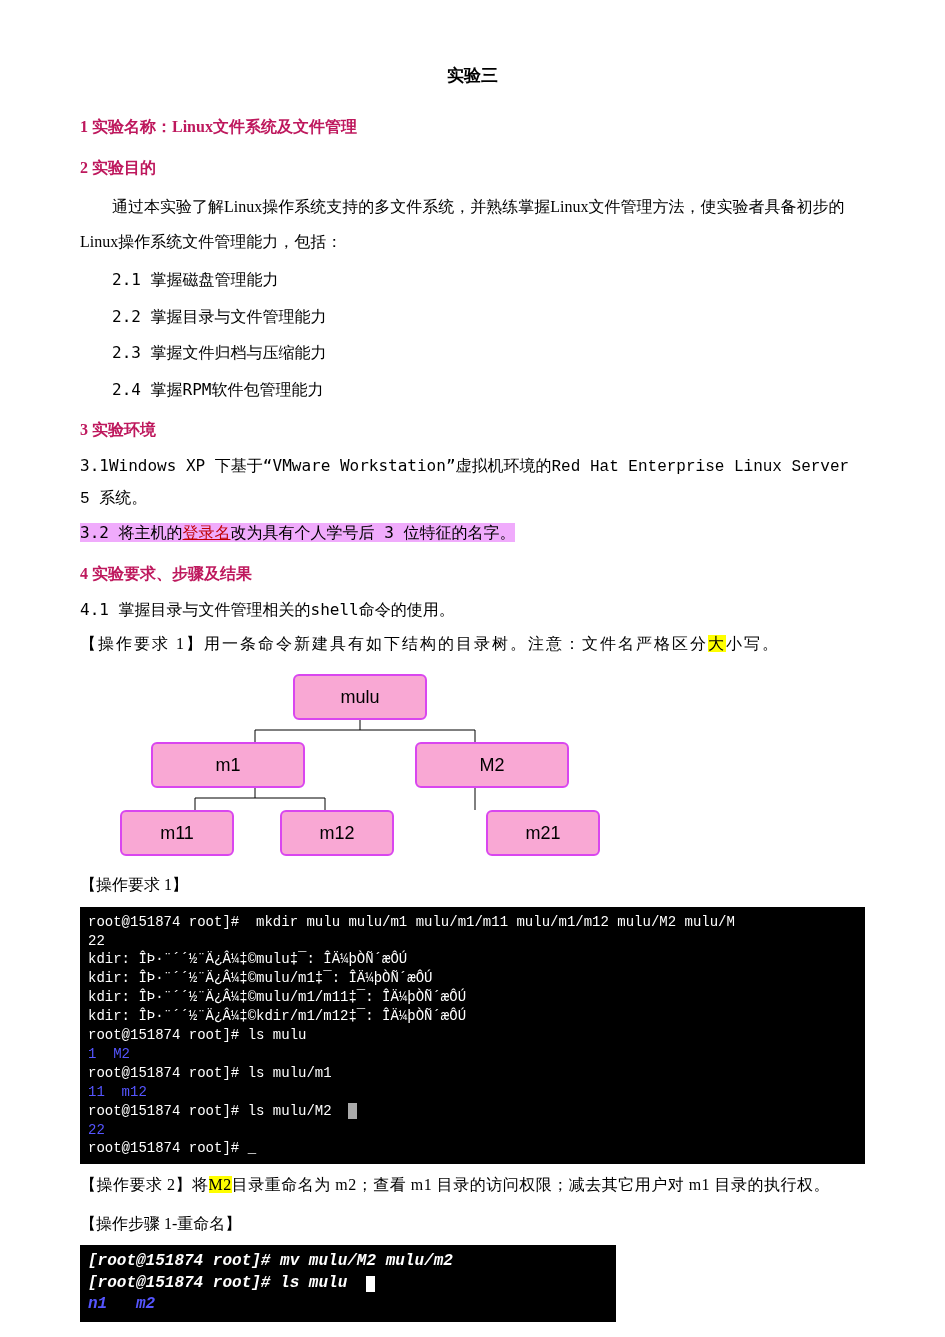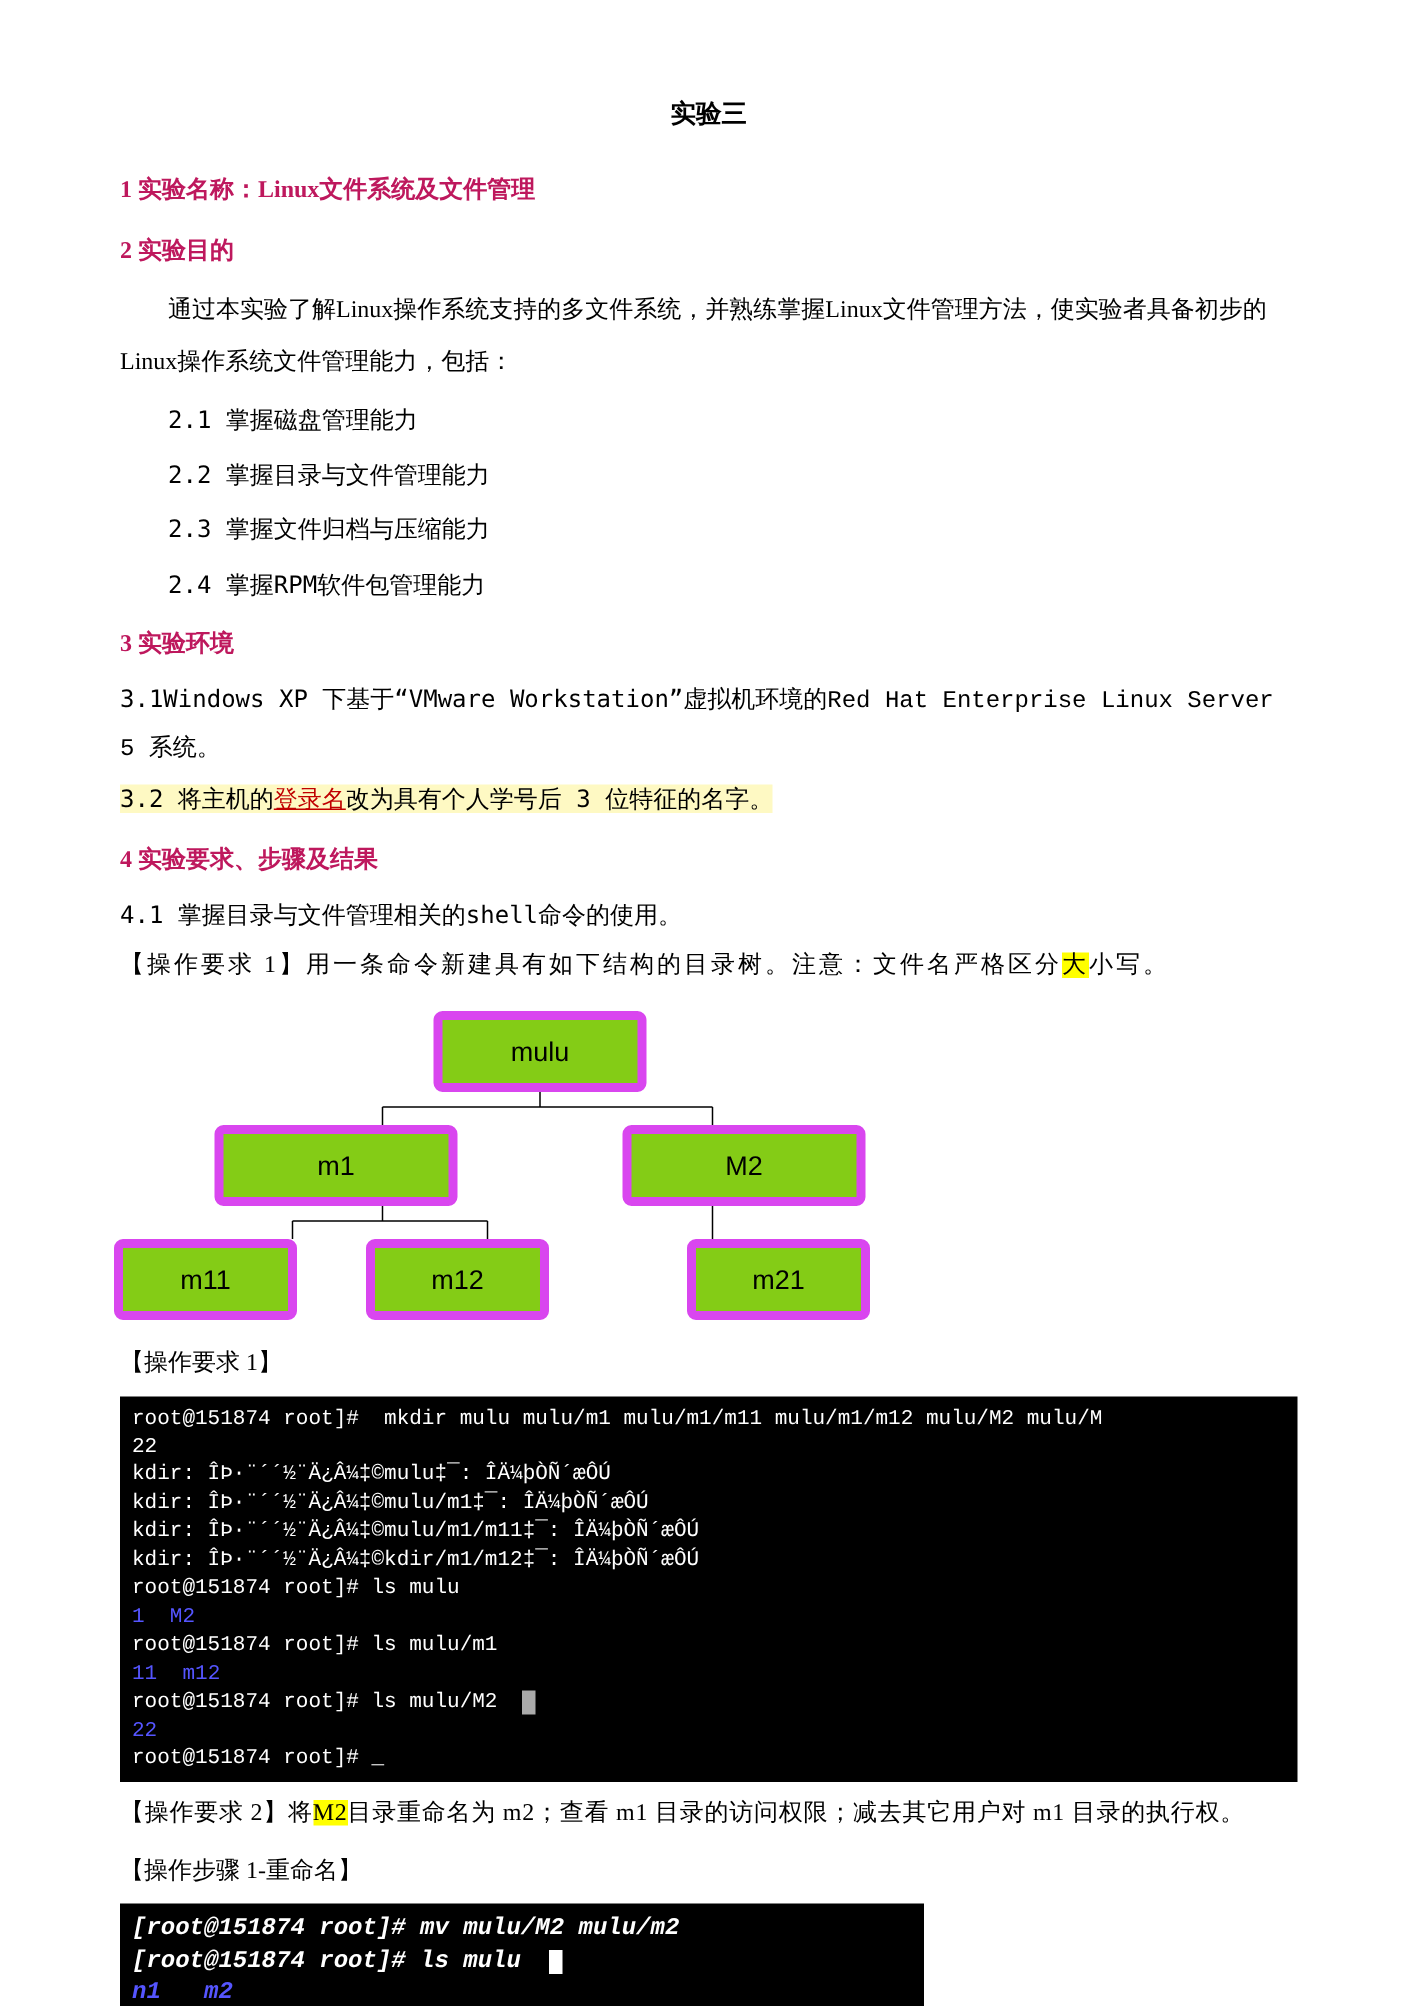--- a/index.html
+++ b/index.html
@@ -30,21 +30,21 @@
   }
   .sub-item {
     margin: 6px 0 6px 2em;
     font-family: "SimSun", monospace;
   }
   .env-line {
     margin: 4px 0;
     font-family: "SimSun", monospace;
   }
   .hl-cyan {
-    background: #fef9c3;
+    background: #f0abfc;
   }
   .hl-yellow {
     background: #ffff00;
   }
   .red-ul {
     color: #c00000;
     text-decoration: underline;
   }
   .req-line {
     margin: 4px 0;
@@ -65,31 +65,31 @@
   }
   .tree-row2 {
     display: flex;
     gap: 110px;
     justify-content: center;
     position: relative;
   }
   .tree-row3 {
     display: flex;
     gap: 46px;
-    justify-content: flex-end;
+    justify-content: center;
     position: relative;
   }
   .node {
-    border: 6px solid #d946ef;
+    border: 2px solid #d946ef;
     border-radius: 6px;
     padding: 4px 20px;
     font-family: Arial, sans-serif;
     font-size: 18px;
     text-align: center;
-    background: #84cc16;
+    background: #f9a8d4;
     min-width: 60px;
   }
   .conn {
     height: 22px;
     position: relative;
   }
   .conn svg {
     position: absolute;
     top: 0;
     left: 0;

